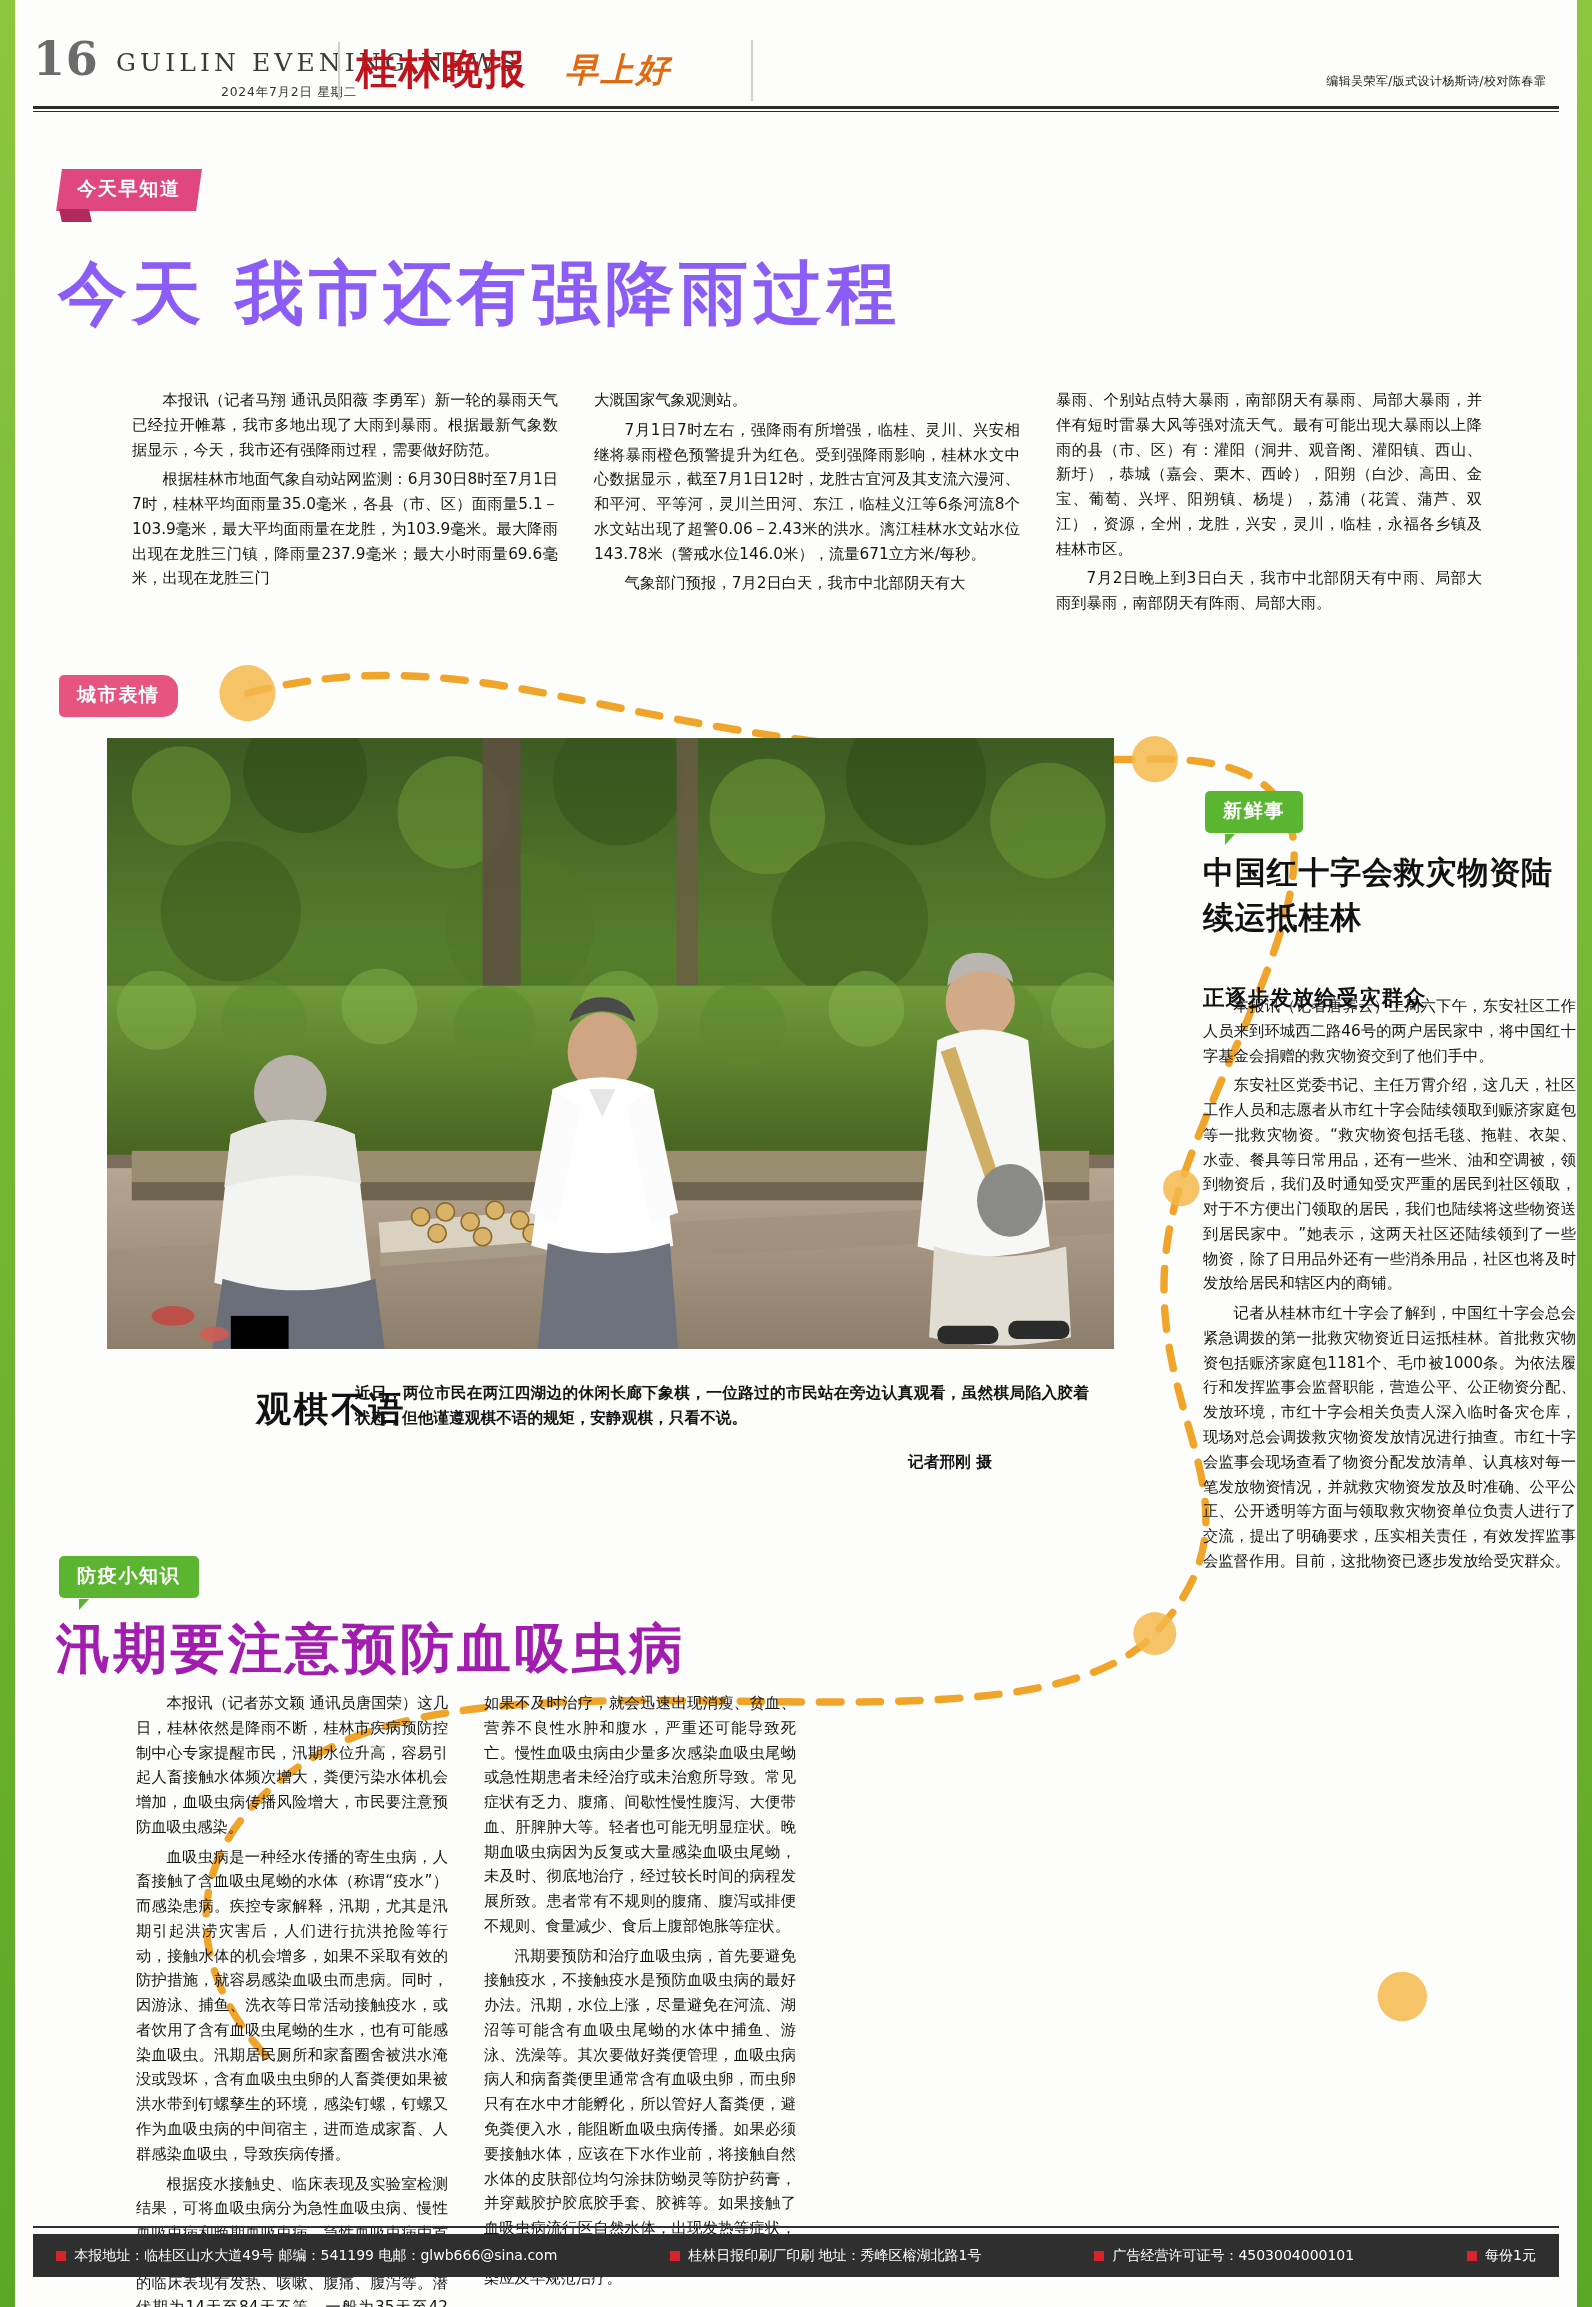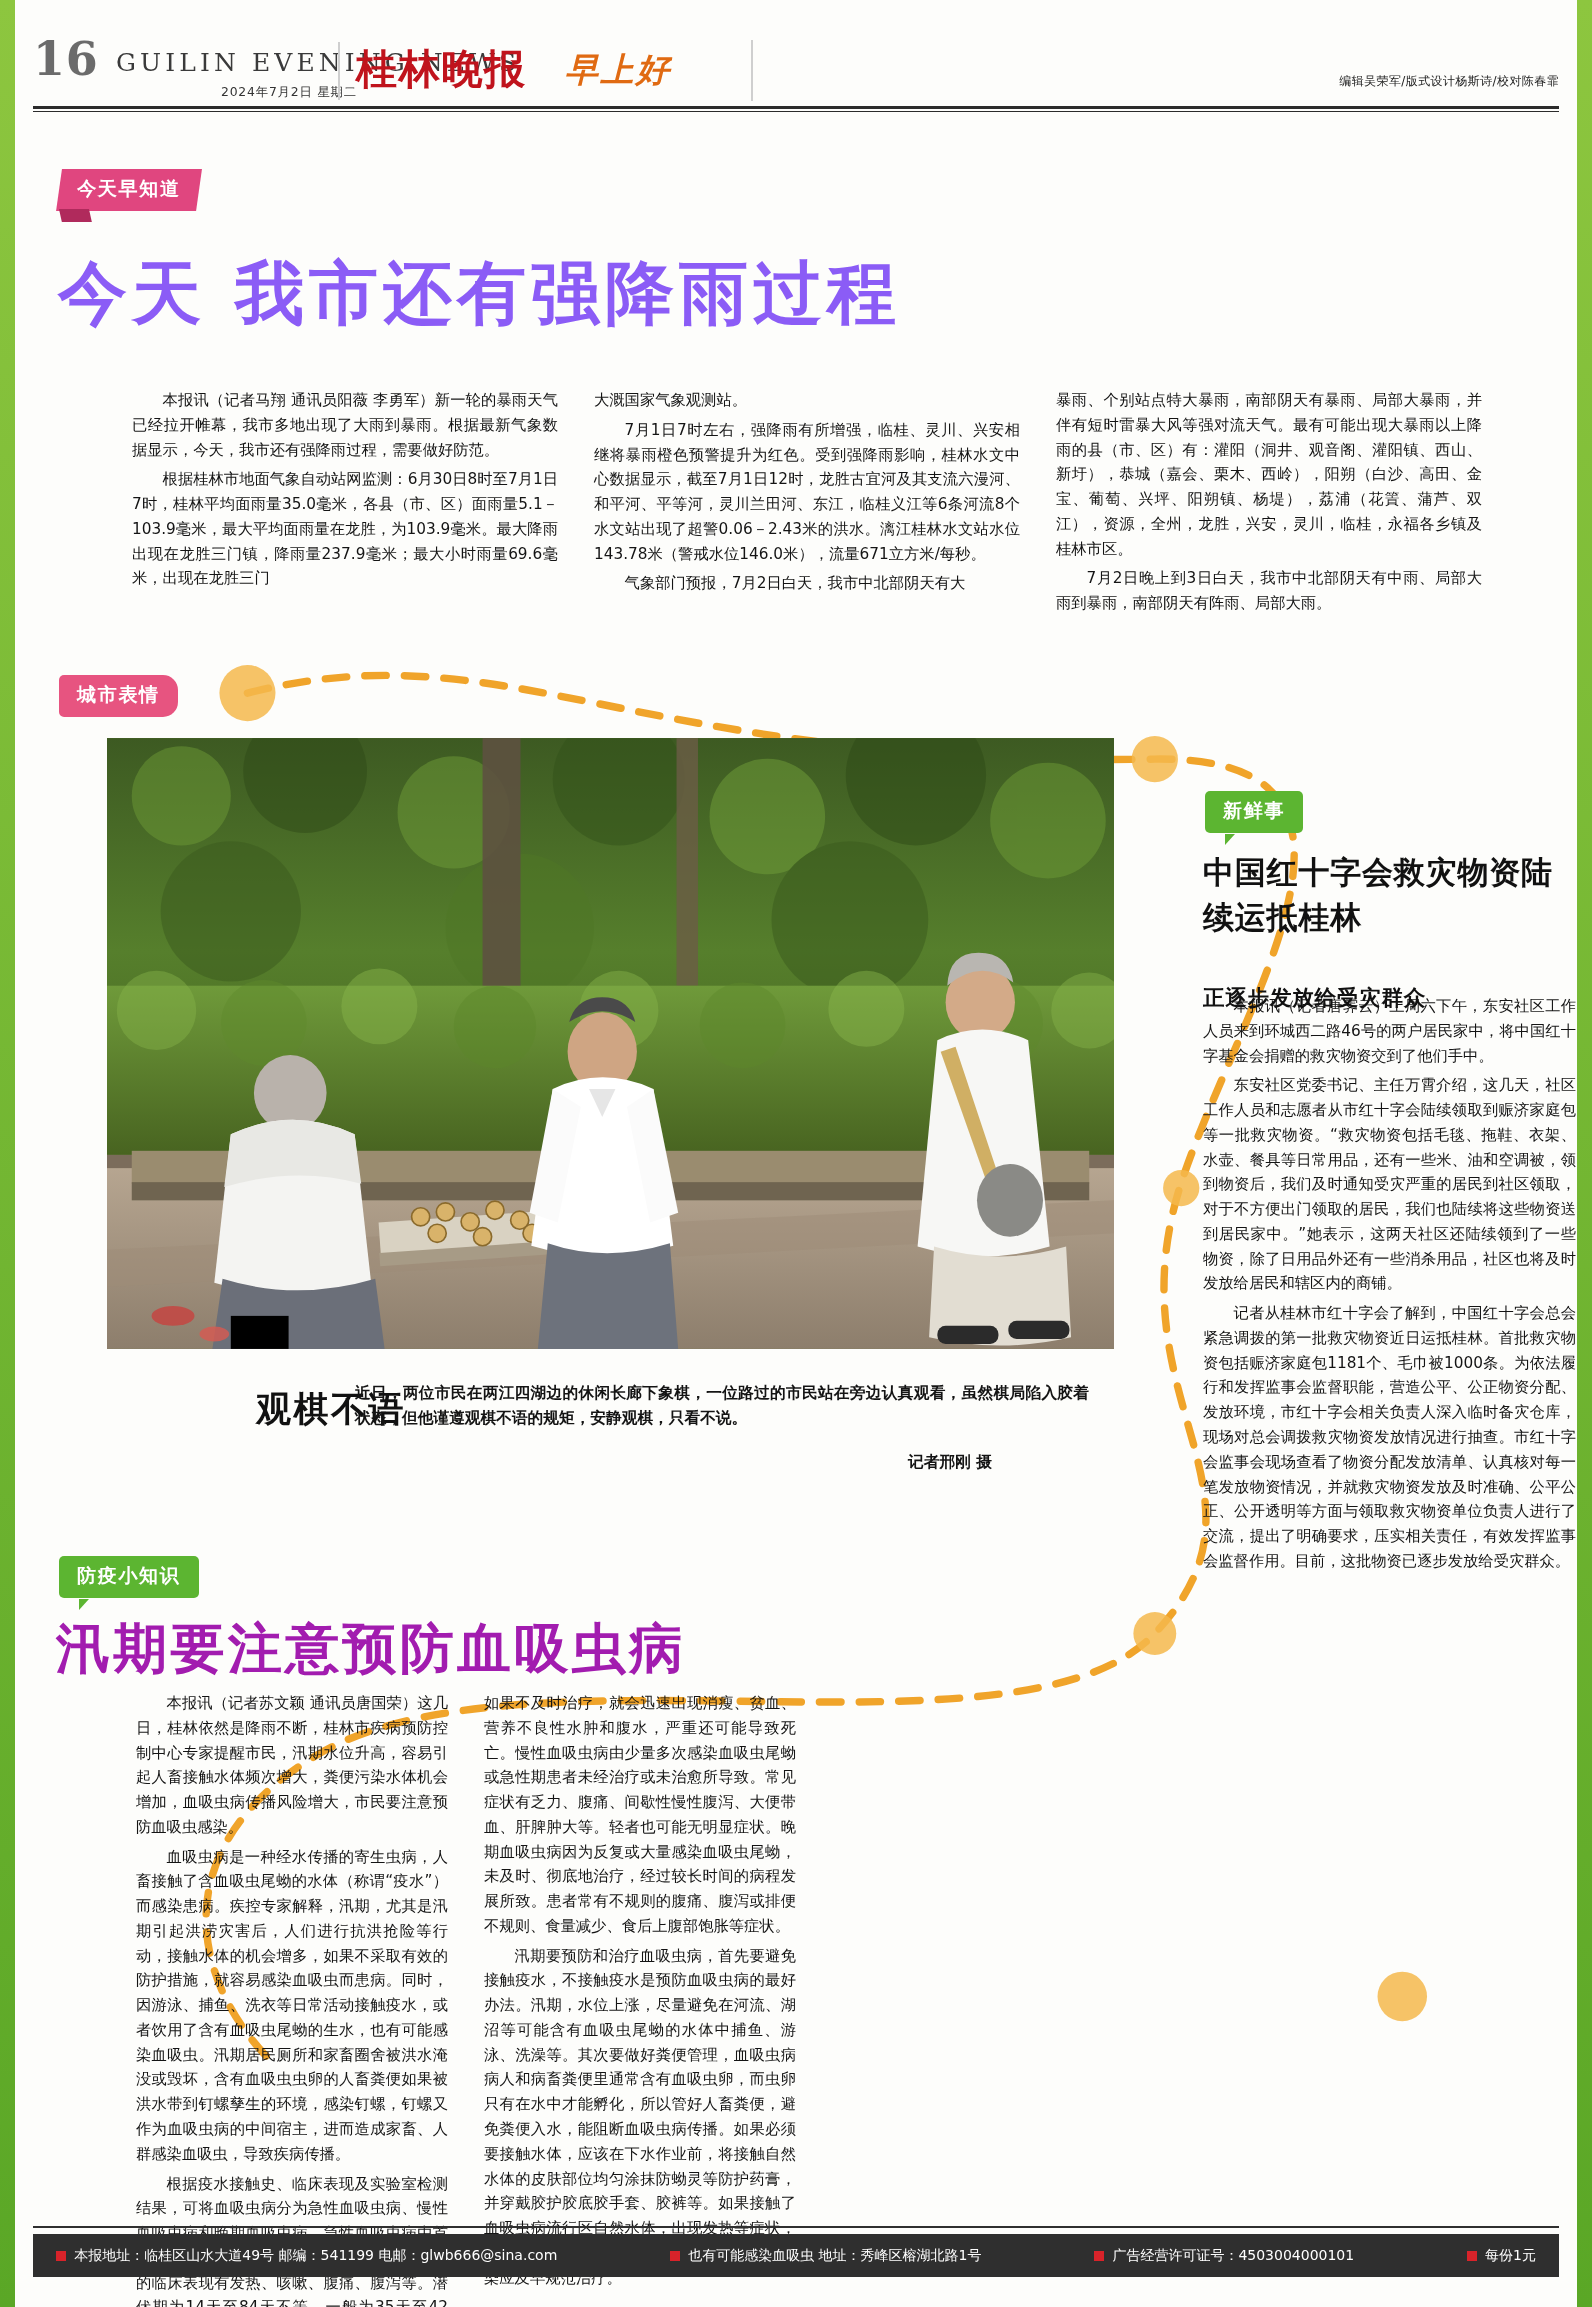--- a/index.html
+++ b/index.html
@@ -18,21 +18,21 @@
   
   .edge-strip {
     position:absolute; top:0; bottom:0; width:15px;
     background:linear-gradient(180deg,#8dc63f,#5aa726);
   }
   .edge-strip.left { left:0; }
   .edge-strip.right { right:0; }
 
   
   .masthead {
-    position:absolute; left:33px; right:33px; top:25px; height:76px;
+    position:absolute; left:33px; right:46px; top:25px; height:76px;
   }
   .page-number {
     position:absolute; left:0; top:6.6px;
     font-size:46px; font-weight:bold; color:#6b6b6b;
     font-family:"DejaVu Serif", serif;
     letter-spacing:0.8px;
   }
   .mh-en {
     position:absolute; left:83px; top:23px;
     font-family:"DejaVu Serif", serif;
@@ -389,21 +389,21 @@
   </div>
 
   <div class="footer-rule"></div>
   <div class="footer">
     <div class="item">
       <span class="sq"></span>
       <span>本报地址：临桂区山水大道49号  邮编：541199  电邮：glwb666@sina.com</span>
     </div>
     <div class="item">
       <span class="sq"></span>
-      <span>也有可能感染血吸虫  地址：秀峰区榕湖北路1号</span>
+      <span>桂林日报印刷厂印刷  地址：秀峰区榕湖北路1号</span>
     </div>
     <div class="item">
       <span class="sq"></span>
       <span>广告经营许可证号：4503004000101</span>
     </div>
     <div class="item">
       <span class="sq"></span>
       <span>每份1元</span>
     </div>
   </div>

